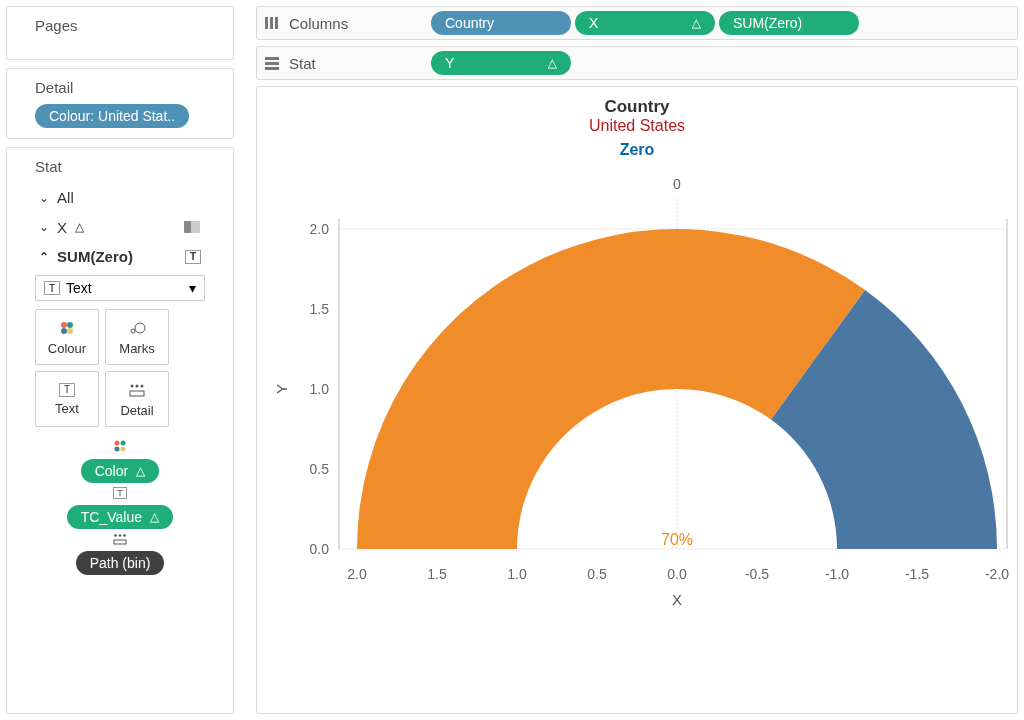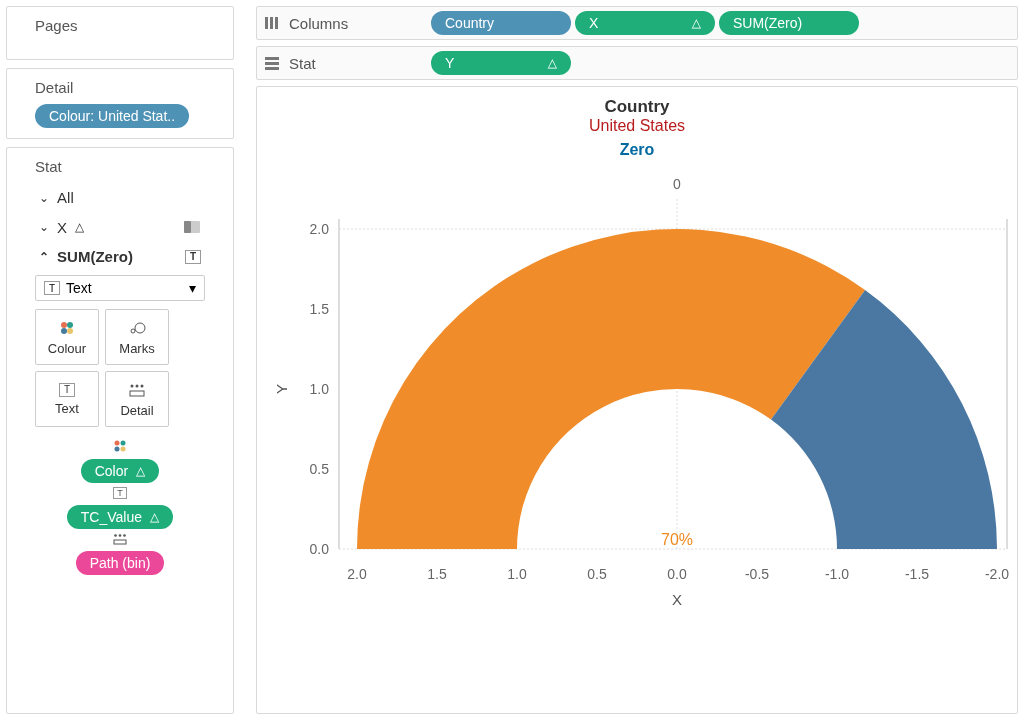--- a/index.html
+++ b/index.html
@@ -11,21 +11,21 @@
 .panel { border: 1px solid #d9d9d9; border-radius: 2px; background: #fff; padding: 10px 28px; }
 .panel-title { font-size: 15px; color: #555; margin-bottom: 8px; }
 
 .shelf-row { display: flex; align-items: center; border: 1px solid #d9d9d9; border-radius: 2px; padding: 4px 6px; gap: 8px; background: #fafafa; }
 .shelf-label { display: flex; align-items: center; gap: 8px; font-size: 15px; color: #555; width: 160px; }
 .shelf-pills { display: flex; gap: 4px; flex-wrap: wrap; }
 
 .pill { display: inline-flex; align-items: center; justify-content: space-between; padding: 4px 14px; border-radius: 14px; font-size: 14px; color: #fff; min-width: 140px; gap: 8px; }
 .pill-blue { background: #4e92b5; }
 .pill-green { background: #1fae7a; }
-.pill-teal { background: #ec4899; }
+.pill-teal { background: #404040; }
 
 .marks-row { display: flex; align-items: center; justify-content: space-between; padding: 6px 4px; font-size: 15px; color: #333; cursor: pointer; }
 .marks-row .left { display: flex; align-items: center; gap: 8px; }
 
 .dropdown { display: flex; align-items: center; justify-content: space-between; border: 1px solid #ccc; border-radius: 2px; padding: 4px 8px; font-size: 14px; cursor: pointer; }
 .dropdown .left { display: flex; align-items: center; gap: 6px; }
 
 .mark-btn-grid { display: flex; gap: 6px; flex-wrap: wrap; margin-top: 8px; }
 .mark-btn { border: 1px solid #ccc; border-radius: 2px; width: 64px; height: 56px; display: flex; flex-direction: column; align-items: center; justify-content: center; gap: 4px; font-size: 13px; cursor: pointer; color: #333; }
 

